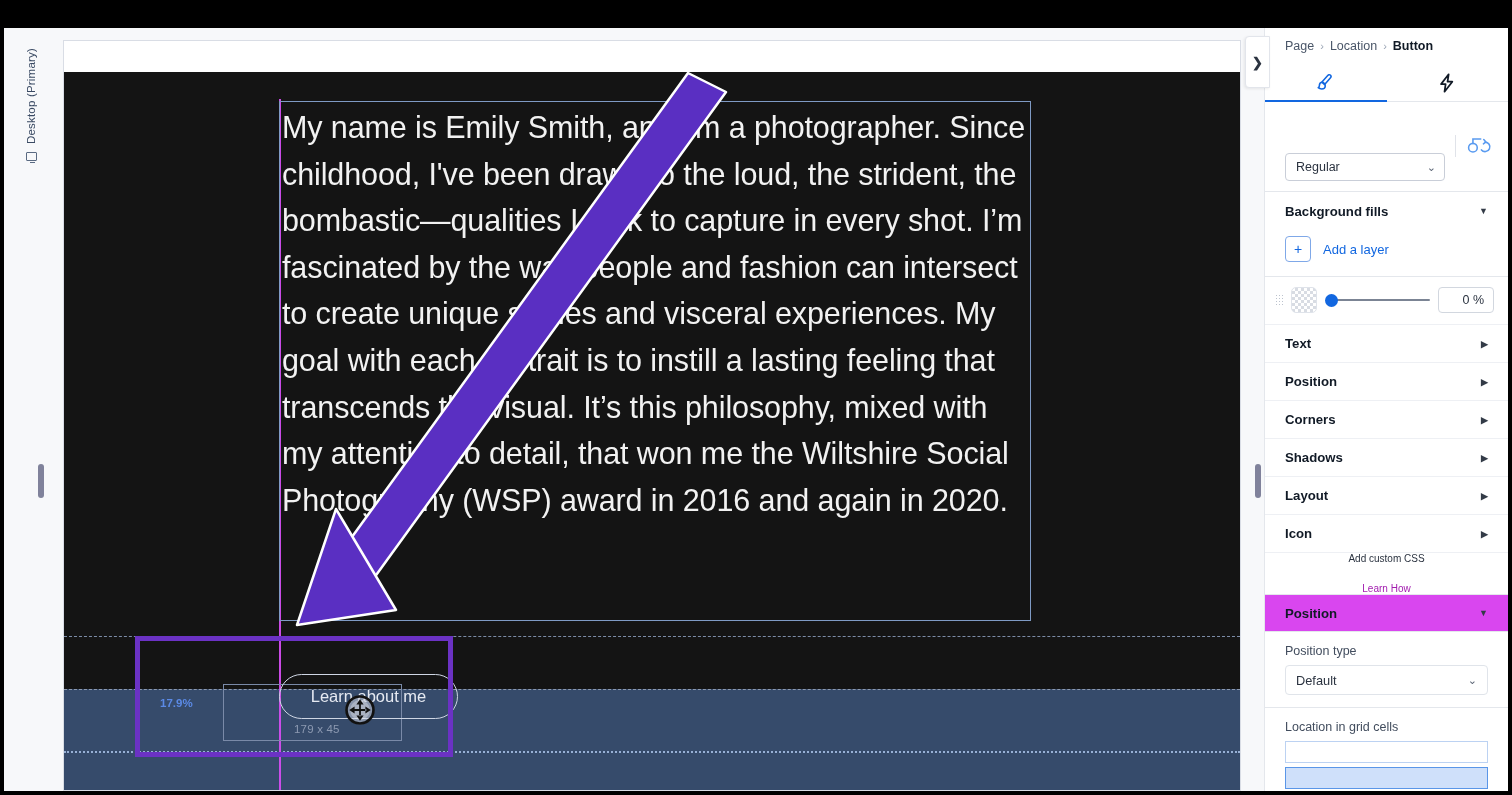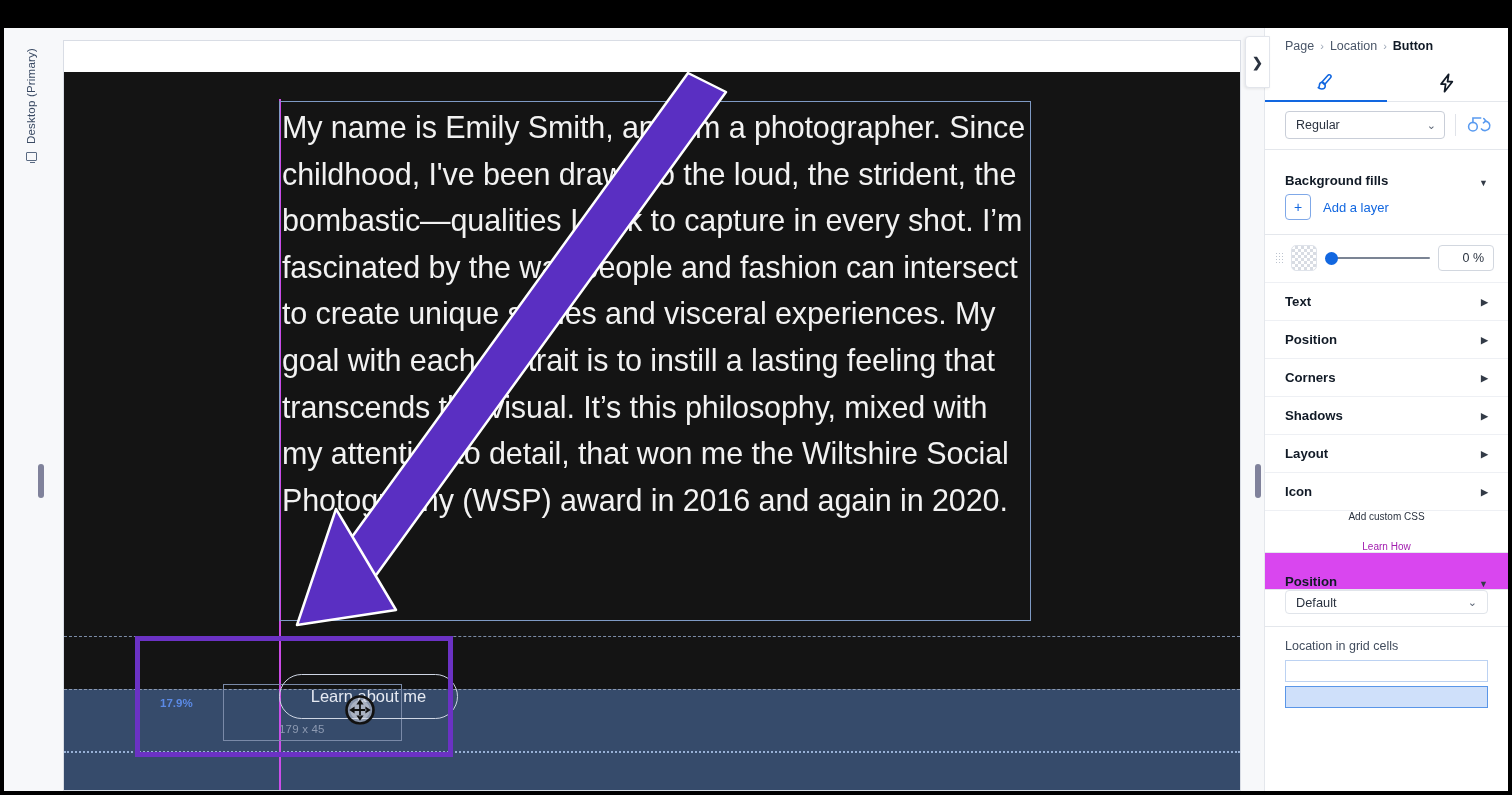--- a/index.html
+++ b/index.html
@@ -152,21 +152,21 @@
     width: 179px; height: 45px;
     border: 1.5px solid #cfd6e4;
     border-radius: 24px;
     color: #e6eaf2;
     font-size: 16.5px;
     display: flex; align-items: center; justify-content: center;
     background: transparent;
   }
   #btn-size-label {
     position: absolute;
-    left: 215px; top: 682px;
+    left: 230px; top: 682px;
     font-size: 11.5px;
     color: #8d9ab2;
     letter-spacing: .2px;
   }
   #pct-label {
     position: absolute;
     left: 96px; top: 656px;
     font-size: 11.5px;
     color: #5b8ae6;
     font-weight: bold;
@@ -245,27 +245,28 @@
   .select-box {
     flex: 1;
     height: 28px;
     border: 1px solid #c9ced8;
     border-radius: 4px;
     display: flex; align-items: center;
     padding: 0 8px 0 10px;
     font-size: 12.5px; color: #2b3340;
     background: #fff;
     justify-content: space-between;
+    margin-top: 42px;
   }
   .chev-sm { color: #5a6474; font-size: 11px; }
   .vdiv { width: 1px; height: 22px; background: #e0e3e9; }
 
   .sec-head {
     height: 38px;
-    display: flex; align-items: flex-end; justify-content: space-between;
+    display: flex; align-items: center; justify-content: space-between;
     padding: 0 20px;
     font-size: 13.2px; font-weight: bold; color: #111a26; gap: 28px;
   }
   .sec-head.shaded { background: #d946ef; border-top: 1px solid #e4e7ec; border-bottom: 1px solid #e4e7ec; }
   .caret-down { font-size: 9px; color: #333b47; }
   .caret-right { font-size: 9px; color: #333b47; }
 
   #add-layer-row {
     display: flex; align-items: center; gap: 12px;
     padding: 6px 20px 14px 20px;
@@ -334,21 +335,21 @@
     font-size: 10px; color: #2b3340; flex-direction: column;
   }
   #custom-css-row .link { color: #a21caf; }
 
   .field-label {
     font-size: 12.5px; color: #424d5e;
     padding: 12px 20px 7px 20px;
   }
   #position-type-box {
     margin: 0 20px 12px 20px;
-    height: 24px;
+    height: 30px;
     border: 1px solid #e0e4ea; border-radius: 4px;
     display: flex; align-items: center; justify-content: space-between;
     padding: 0 10px;
     font-size: 12.8px; color: #2b3340;
   }
   .grid-input {
     margin: 0 20px 4px 20px;
     height: 22px;
     border: 1px solid #bcd2f2;
     background: #fff;
@@ -519,20 +520,21 @@
       <div id="custom-css-row">
         <span>Add custom CSS</span>
         <span class="link">Learn How</span>
       </div>
 
       <div class="sec-head shaded">
         <span>Position</span>
         <span class="caret-down">▼</span>
       </div>
 
+      <div class="field-label">Position type</div>
       <div id="position-type-box">
         <span>Default</span>
         <span class="chev-sm">⌄</span>
       </div>
 
       <div class="divider"></div>
 
       <div class="field-label">Location in grid cells</div>
       <div class="grid-input"></div>
       <div class="grid-input filled"></div>

